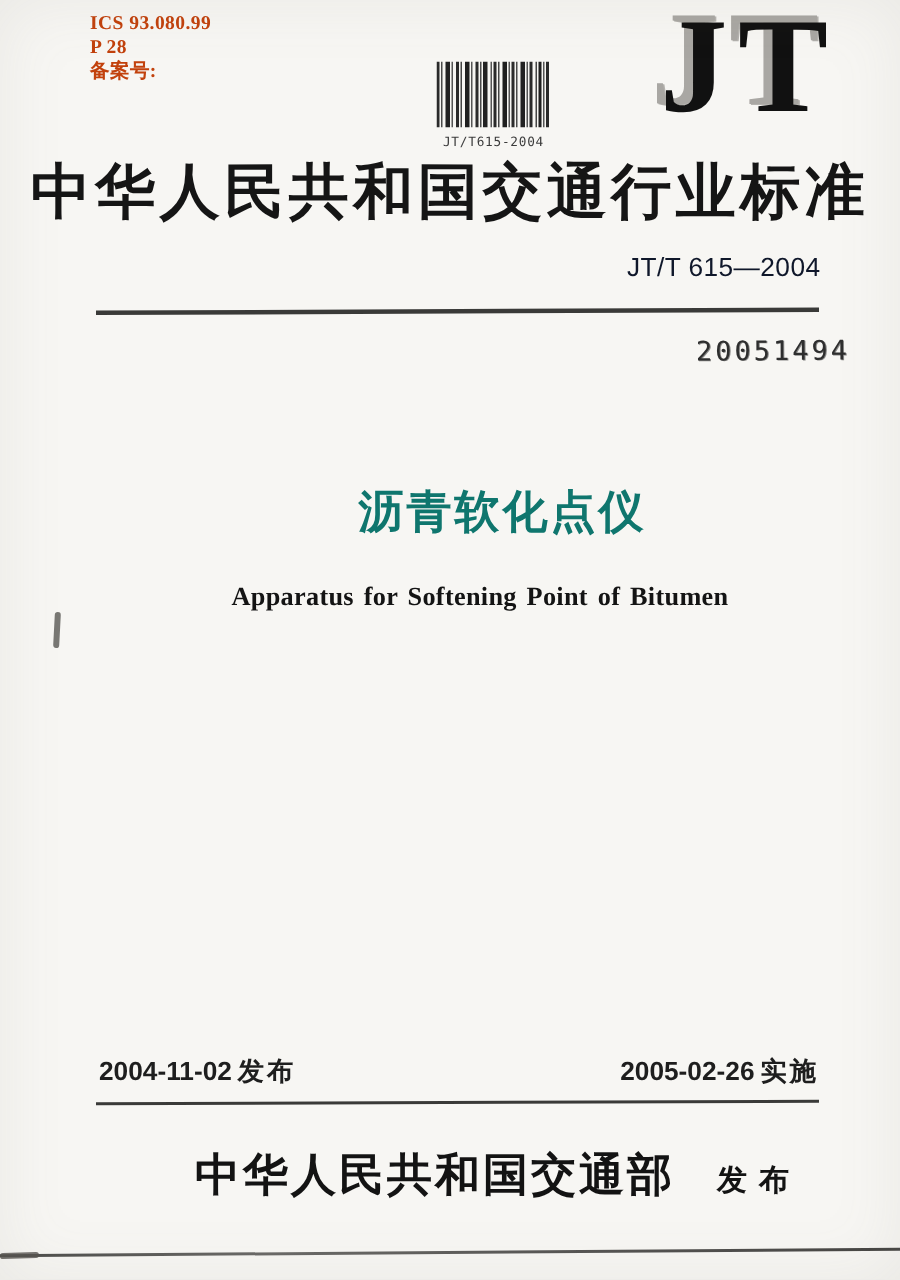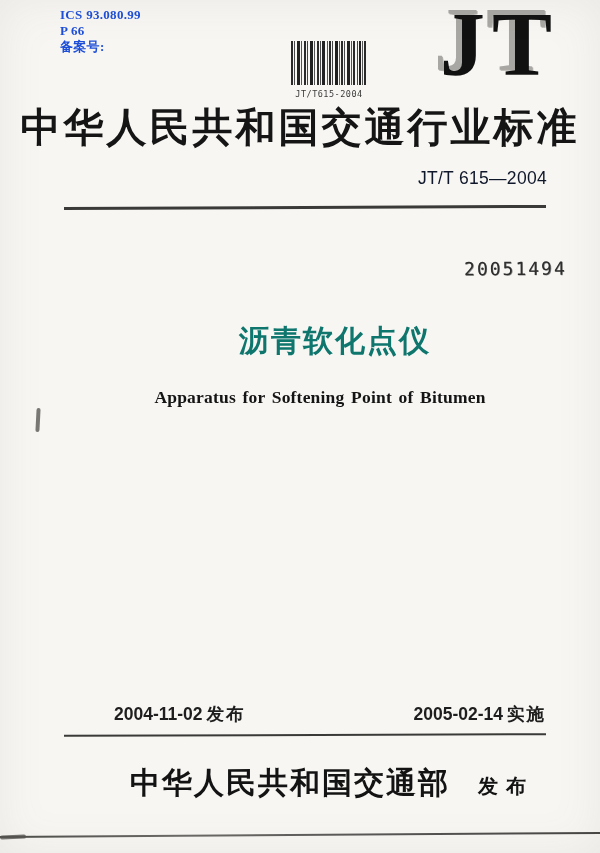--- a/index.html
+++ b/index.html
@@ -14,21 +14,21 @@
   }
   
   .page::after{
     content:"";position:absolute;inset:0;pointer-events:none;
     box-shadow:inset 0 0 45px rgba(120,115,110,0.10);
   }
 
   .ics-block{
     position:absolute;left:60px;top:7px;
     font-size:13px;font-weight:bold;line-height:16px;
-    letter-spacing:0.3px;color:#1d4ed8;
+    letter-spacing:0.3px;color:#c2410c;
   }
 
   .jt-logo{
     position:absolute;right:41px;top:4px;
     font-family:"Liberation Serif", serif;
     font-weight:bold;font-size:90px;line-height:82px;
     letter-spacing:7px;color:#111;
     text-shadow:-6px -5px 0 #a9a7a3, -5px -4px 0 #b5b3af;
     text-align:right;
   }
@@ -38,42 +38,41 @@
   }
   .barcode-caption{
     font-family:"DejaVu Sans Mono", monospace;
     font-size:8.5px;letter-spacing:0.5px;color:#3b3b3b;
     margin-top:0;line-height:10px;white-space:nowrap;text-align:center;
   }
 
   .header-title{
     position:absolute;top:106px;left:0;width:100%;
     text-align:center;
-    font-family:Liberation Serif, serif;
+    font-family:Liberation Sans, sans-serif;
     font-weight:bold;font-size:40px;line-height:44px;
     letter-spacing:3px;color:#151515;white-space:nowrap;
   }
 
   .standard-number{
     position:absolute;top:168px;right:53px;
     font-family:"Liberation Sans", sans-serif;
     font-size:17.5px;color:#0f172a;letter-spacing:0.3px;
   }
 
   .rule{position:absolute;background:#3a3a38;}
   .rule-top{top:206px;left:64px;width:482px;height:3px;transform:rotate(-0.25deg);}
   .rule-mid{top:734px;left:64px;width:482px;height:2px;transform:rotate(-0.2deg);}
 
   .stamp-number{
     position:absolute;top:224px;right:33px;
     font-family:"DejaVu Sans Mono", monospace;
     font-size:18px;letter-spacing:2px;color:#2e2e2e;
     transform:rotate(-0.4deg);
     text-shadow:0.6px 0.4px 0 rgba(46,46,46,0.55);
-    margin-top:34px;
   }
 
   .title-cn{
     position:absolute;top:321px;left:0;width:100%;
     text-align:center;
     font-family:"Liberation Sans", sans-serif;
     font-weight:bold;font-size:30px;letter-spacing:2px;
     color:#0f766e;white-space:nowrap;margin-left:35px;
   }
   .title-en{
@@ -81,21 +80,21 @@
     text-align:center;
     font-family:"Liberation Serif", serif;
     font-weight:bold;font-size:17.5px;letter-spacing:0.2px;
     word-spacing:2px;color:#141414;white-space:nowrap;margin-left:20px;
   }
 
   .dates-row{
     position:absolute;top:702px;left:66px;right:54px;
     display:flex;justify-content:space-between;align-items:baseline;
     font-family:"Liberation Sans", sans-serif;
-    font-weight:bold;font-size:17.5px;color:#1e1e1e;margin-left:48px;
+    font-weight:bold;font-size:17.5px;color:#1e1e1e;
   }
   .dates-row .cjk{margin-left:4px;letter-spacing:2px;}
 
   .footer-row{
     position:absolute;top:763px;left:0;width:100%;
     display:flex;justify-content:center;align-items:baseline;
     white-space:nowrap;
     padding-left:32px;
   }
   .publisher{
@@ -122,21 +121,21 @@
     background:#4f4d4a;border-radius:2px;opacity:.75;transform:rotate(3deg);
   }
 </style>
 </head>
 <body>
 
 <div class="page">
 
   <div class="ics-block">
     <div>ICS 93.080.99</div>
-    <div>P 66</div>
+    <div>P 28</div>
     <div>备案号:</div>
   </div>
 
   <div class="jt-logo">JT</div>
 
   <div class="barcode-wrap">
     <svg width="76" height="44" viewBox="0 0 76 44" aria-hidden="true">
       <rect x="0" y="0" width="2" height="44" fill="#2a2a2a"></rect>
       <rect x="3" y="0" width="1" height="44" fill="#4a4a4a"></rect>
       <rect x="6" y="0" width="3" height="44" fill="#222"></rect>
@@ -174,21 +173,21 @@
 
   <div class="stamp-number">20051494</div>
 
   <div class="title-cn">沥青软化点仪</div>
   <div class="title-en">Apparatus for Softening Point of Bitumen</div>
 
   <div class="scan-mark"></div>
 
   <div class="dates-row">
     <div><span>2004-11-02</span><span class="cjk">发布</span></div>
-    <div><span>2005-02-14</span><span class="cjk">实施</span></div>
+    <div><span>2005-02-26</span><span class="cjk">实施</span></div>
   </div>
 
   <div class="rule rule-mid"></div>
 
   <div class="footer-row">
     <span class="publisher">中华人民共和国交通部</span>
     <span class="publish-label">发布</span>
   </div>
 
   <div class="bottom-scanline"></div>

